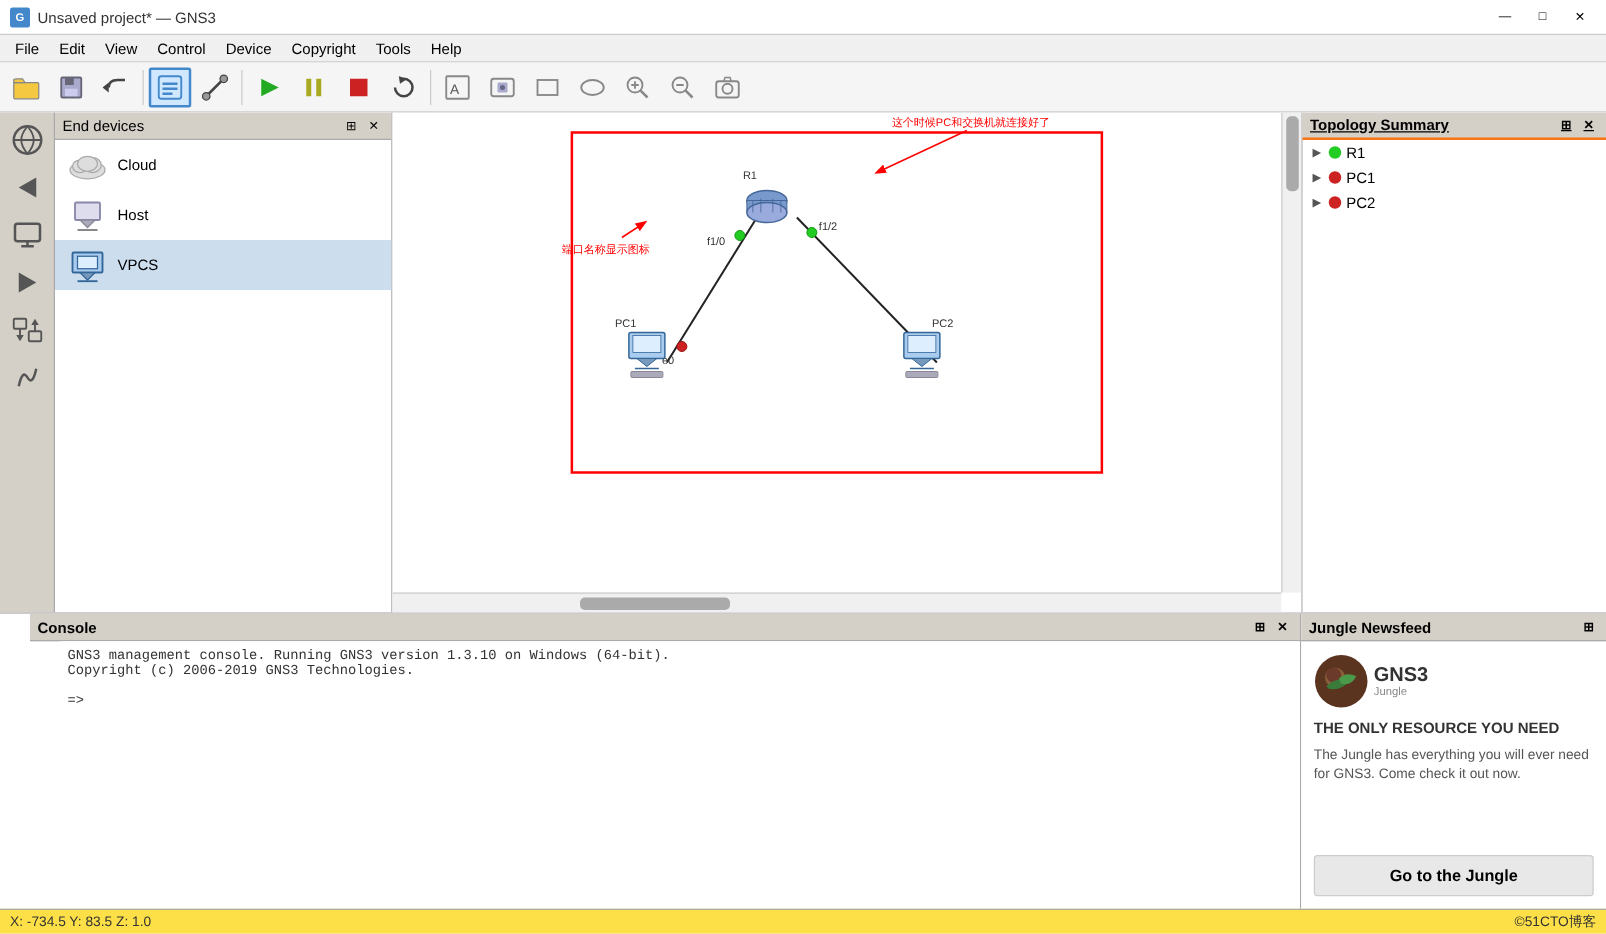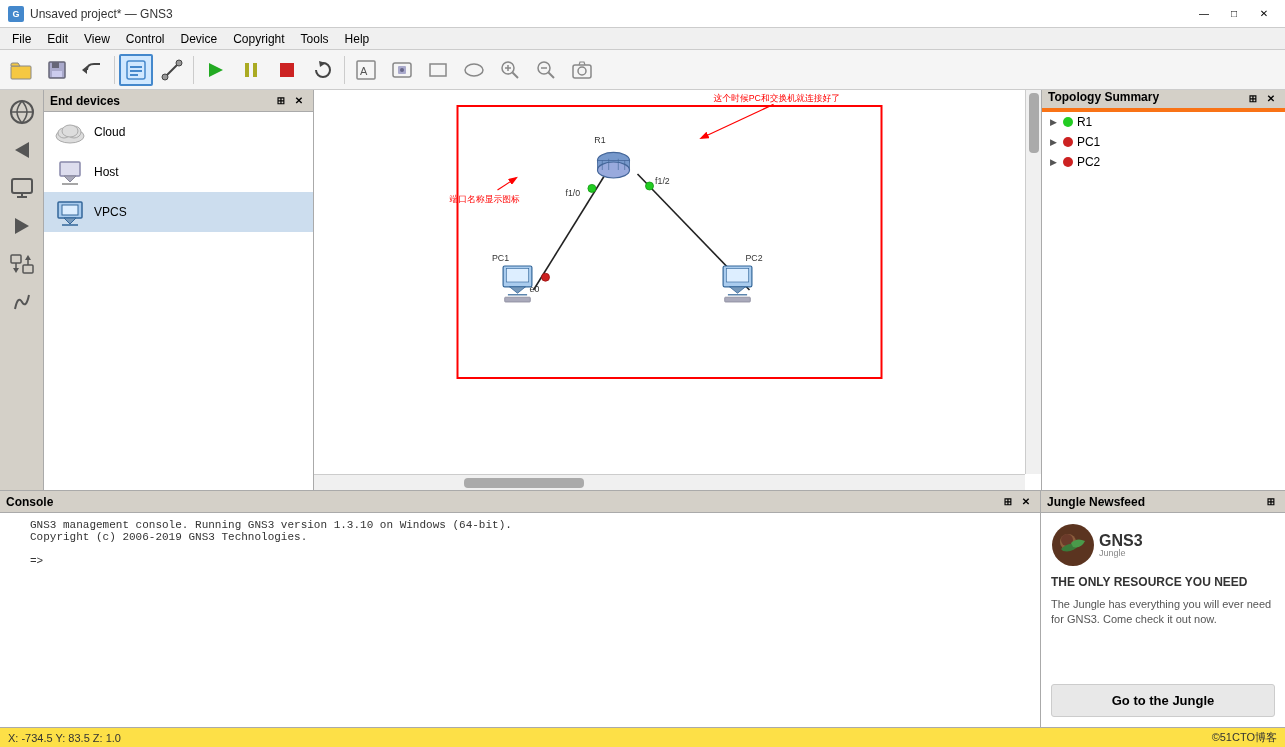--- a/index.html
+++ b/index.html
@@ -22,52 +22,52 @@
 
     
     #main { flex: 1; display: flex; overflow: hidden; }
 
     
     #left-sidebar { width: 44px; background: #d4d0c8; border-right: 1px solid #aaa; display: flex; flex-direction: column; align-items: center; padding: 4px 0; gap: 2px; }
     .side-btn { width: 36px; height: 36px; display: flex; align-items: center; justify-content: center; cursor: pointer; border: 1px solid transparent; border-radius: 2px; font-size: 18px; color: #444; }
 
     
     #end-devices { width: 270px; background: #fff; border-right: 1px solid #aaa; display: flex; flex-direction: column; }
-    #end-devices-header { height: 22px; background: #d4d0c8; border-bottom: 1px solid #aaa; display: flex; align-items: center; padding: 0 6px; font-size: 12px; font-weight: bold; }
+    #end-devices-header { height: 22px; background: #d4d0c8; border-bottom: 1px solid #aaa; display: flex; align-items: center; padding: 0 6px; font-size: 12px; font-weight: normal; }
     #end-devices-header .panel-title { flex: 1; }
     #end-devices-header .panel-btns { display: flex; gap: 2px; }
     #end-devices-header .panel-btn { width: 16px; height: 16px; display: flex; align-items: center; justify-content: center; cursor: pointer; font-size: 10px; }
     .device-item { display: flex; align-items: center; padding: 6px 10px; cursor: pointer; gap: 8px; }
     .device-item.selected { background: #cde; }
     .device-icon { width: 32px; height: 28px; display: flex; align-items: center; justify-content: center; }
 
     
     #canvas-area { flex: 1; background: #fff; position: relative; overflow: hidden; }
     #canvas-scrollable { width: 100%; height: 100%; position: relative; overflow: hidden; }
     #topology-canvas { position: absolute; top: 0; left: 0; width: 100%; height: 100%; }
     #canvas-scrollbar-h { position: absolute; bottom: 0; left: 0; right: 16px; height: 16px; background: #f0f0f0; border-top: 1px solid #ccc; }
     #canvas-scrollbar-v { position: absolute; top: 0; right: 0; bottom: 16px; width: 16px; background: #f0f0f0; border-left: 1px solid #ccc; }
     .scrollbar-thumb-h { height: 10px; width: 120px; background: #aaa; margin: 3px 0 3px 150px; border-radius: 4px; }
     .scrollbar-thumb-v { width: 10px; height: 60px; background: #aaa; margin: 3px auto; border-radius: 4px; }
 
     
     #topology-summary { width: 244px; background: #fff; border-left: 1px solid #aaa; display: flex; flex-direction: column; }
-    #topology-summary-header { height: 22px; background: #d4d0c8; border-bottom: 4px solid #f97316; display: flex; padding: 0 6px; font-size: 12px; font-weight: bold; }
+    #topology-summary-header { height: 22px; background: #d4d0c8; border-bottom: 2px solid #f97316; display: flex; align-items: center; padding: 0 6px; font-size: 12px; font-weight: bold; text-decoration: underline; }
     #topology-summary-header .panel-title { flex: 1; }
     .ts-item { display: flex; align-items: center; padding: 3px 8px; gap: 4px; cursor: pointer; }
     .ts-chevron { font-size: 9px; color: #555; margin-right: 2px; }
     .ts-dot { width: 10px; height: 10px; border-radius: 50%; }
     .ts-dot.green { background: #22cc22; }
     .ts-dot.red { background: #cc2222; }
 
     
     #bottom { height: 237px; display: flex; border-top: 1px solid #aaa; }
 
     
-    #console-panel { flex: 1; background: #fff; display: flex; flex-direction: column; border-right: 1px solid #aaa; }
+    #console-panel { flex: 1; background: #fff; display: flex; flex-direction: column; border-right: 1px solid #aaa; padding-left: 24px; }
     #console-header { height: 22px; background: #d4d0c8; border-bottom: 1px solid #aaa; display: flex; align-items: center; padding: 0 6px; font-size: 12px; font-weight: bold; }
     #console-header .panel-title { flex: 1; }
     #console-header .panel-btns { display: flex; gap: 2px; }
     #console-content { flex: 1; padding: 6px; font-family: 'Courier New', monospace; font-size: 11px; color: #333; background: #fff; overflow-y: auto; margin-left: 24px; }
 
     
     #jungle-panel { width: 244px; background: #fff; display: flex; flex-direction: column; }
     #jungle-header { height: 22px; background: #d4d0c8; border-bottom: 1px solid #aaa; display: flex; align-items: center; padding: 0 6px; font-size: 12px; font-weight: bold; }
     #jungle-header .panel-title { flex: 1; }
     #jungle-content { flex: 1; padding: 10px; display: flex; flex-direction: column; align-items: flex-start; gap: 8px; }

